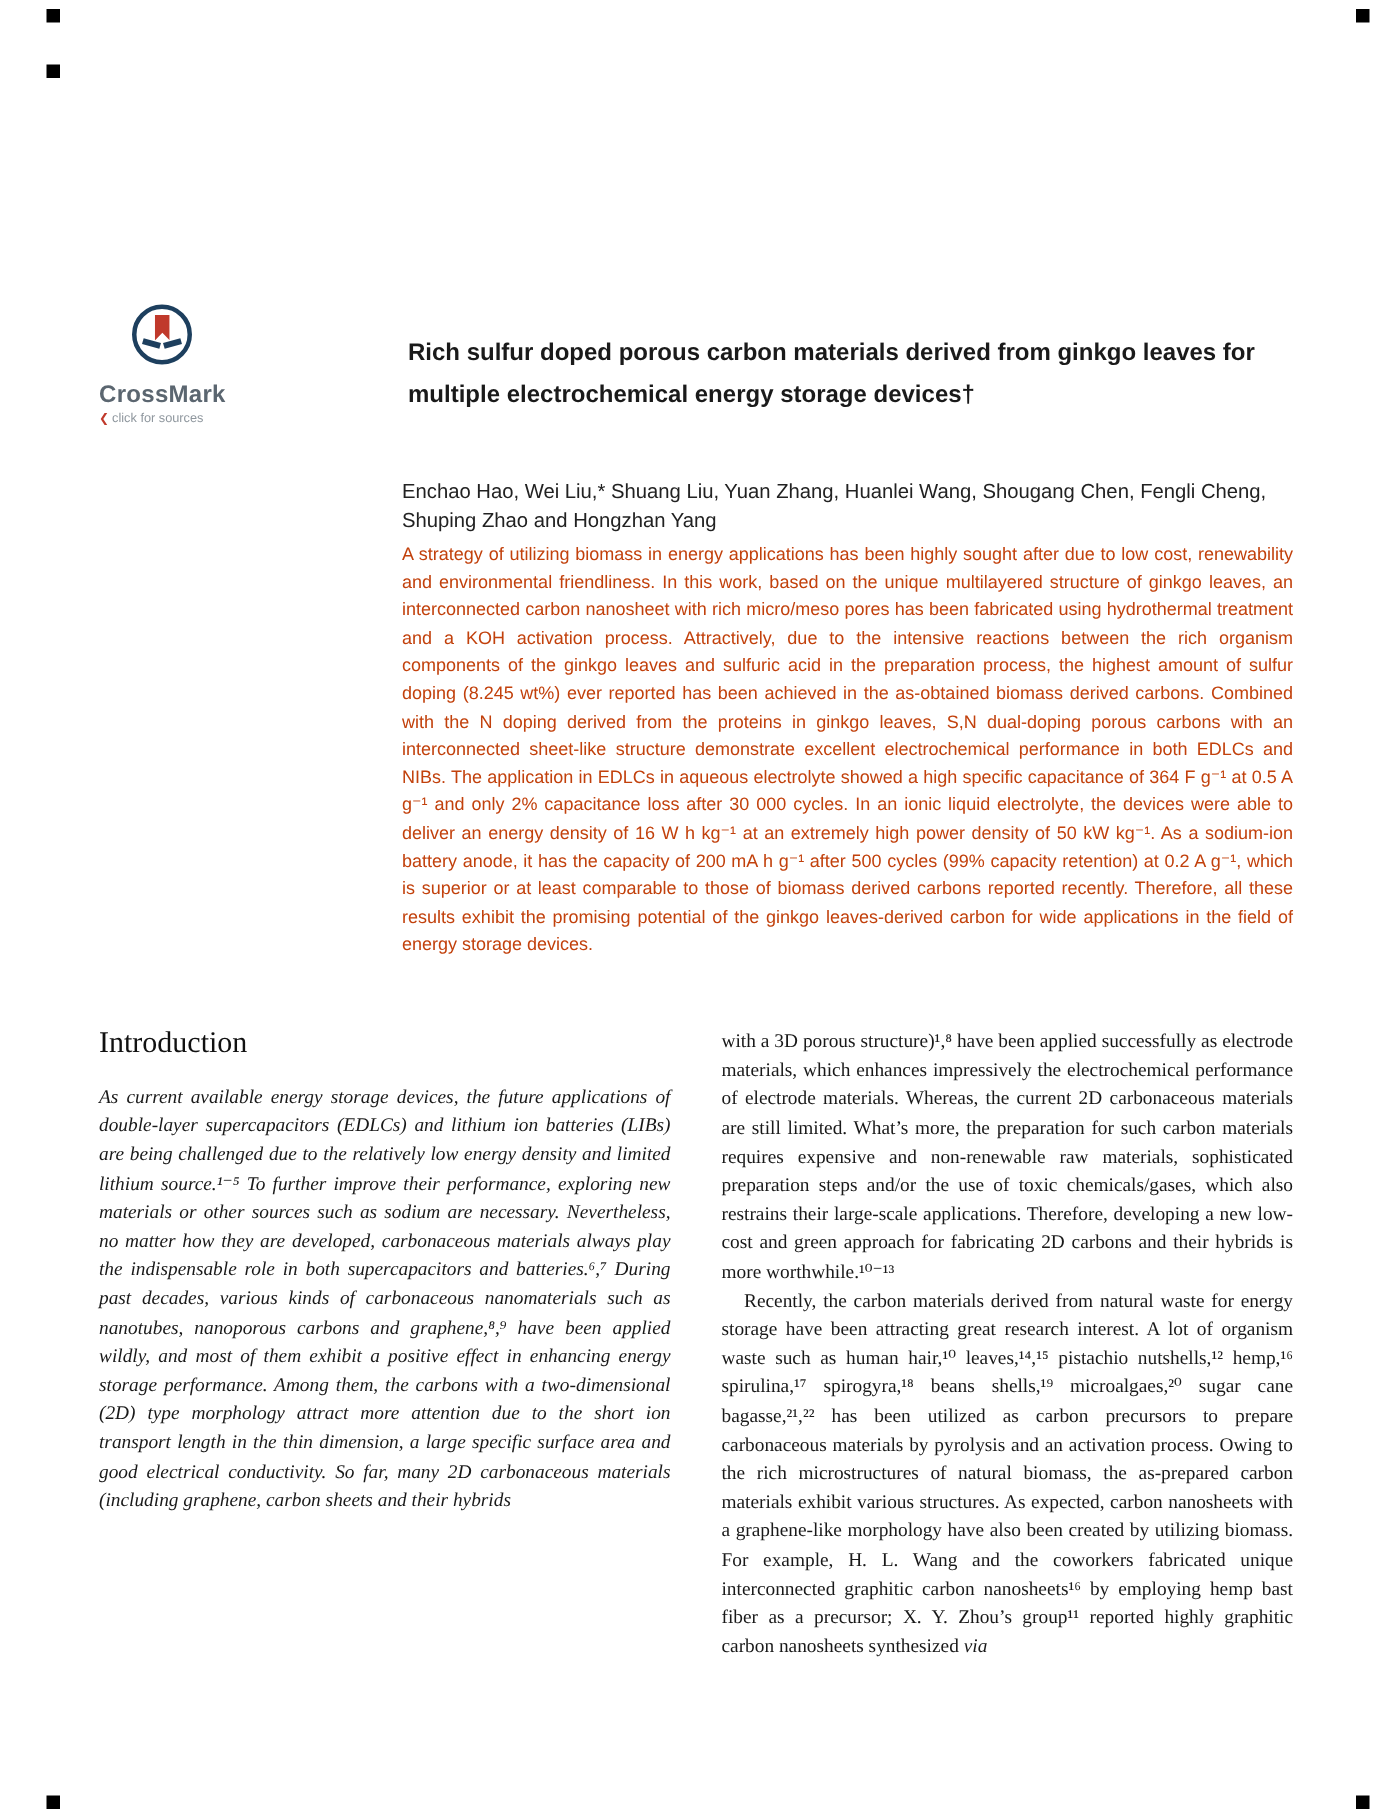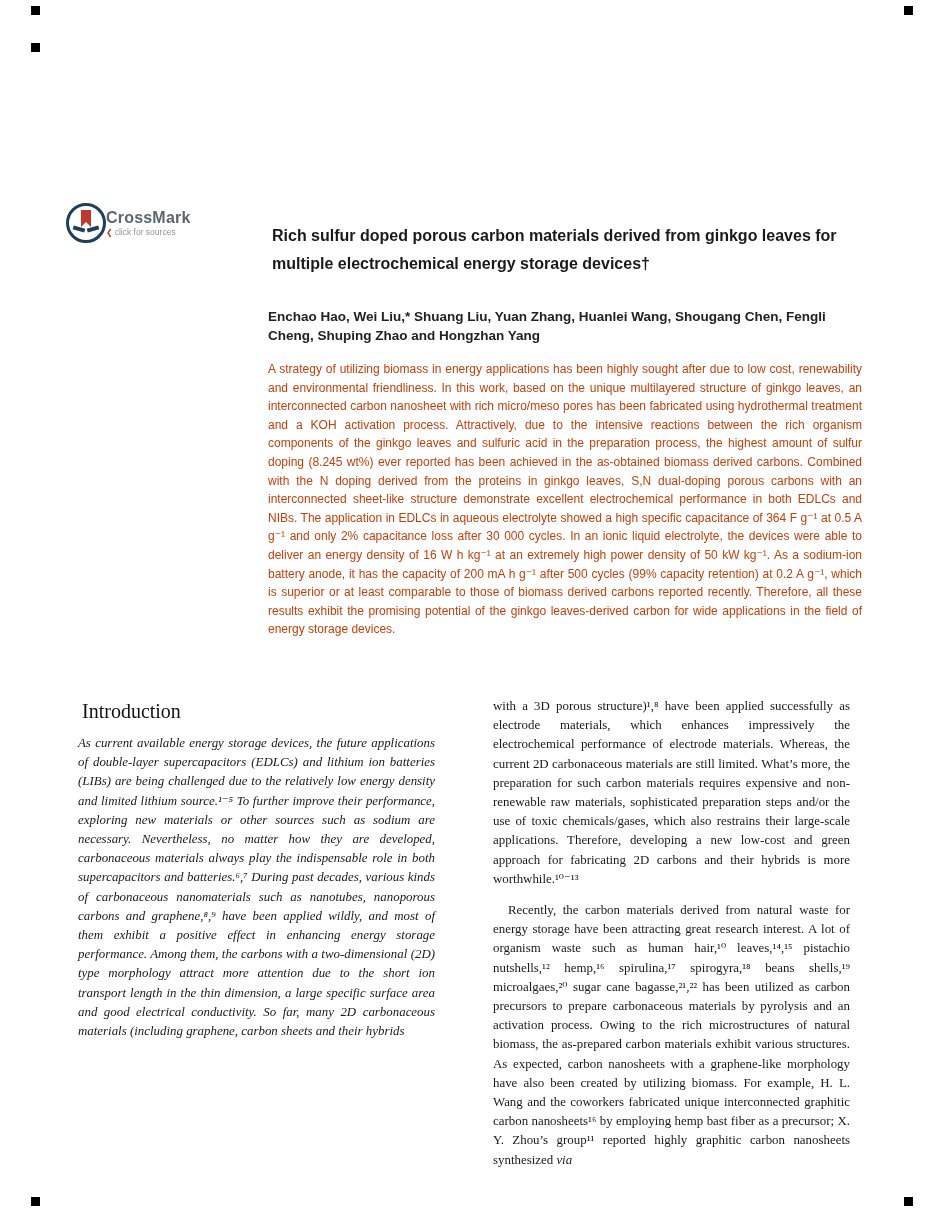--- a/index.html
+++ b/index.html
@@ -27,22 +27,23 @@
   .rm-bl  { left: 31px;  top: 1197px; }
   .rm-br  { left: 904px; top: 1197px; }
 
   
   .crossmark {
     position: absolute;
     left: 66px;
     top: 203px;
     display: flex;
     align-items: center;
-    gap: 0;
+    gap: 12px;
     cursor: pointer;
+    flex-direction: column;
   }
   .cm-logo {
     width: 40px;
     height: 40px;
     border-radius: 50%;
     border: 3px solid #1d3f5e;
     background: #fff;
     position: relative;
     flex: 0 0 auto;
   }
@@ -92,59 +93,58 @@
     width: 600px;
     margin: 16px;
     font-size: 16px;
     line-height: 28px;
     font-weight: 700;
     color: #1a1a1a;
   }
   .authors {
     position: absolute;
     left: 268px;
-    top: 307px;
+    top: 318px;
     width: 600px;
     font-size: 13.5px;
     line-height: 19px;
     color: #222;
-    font-weight: bold;
   }
   .abstract {
     position: absolute;
     left: 268px;
     top: 360px;
     width: 594px;
     font-size: 12px;
     line-height: 18.6px;
     text-align: justify;
     color: #c2410c;
   }
 
   
   .section-heading {
     position: absolute;
     left: 66px;
     top: 684px;
-    margin: 16px;
+    margin: 0;
     font-family: "Liberation Serif", "DejaVu Serif", serif;
     font-size: 20px;
     font-weight: 400;
     color: #111;
   }
   .col {
     position: absolute;
     width: 381px;
     font-family: "Liberation Serif", "DejaVu Serif", serif;
     font-size: 12.9px;
     line-height: 19.2px;
     text-align: justify;
     color: #191919;
   }
-  .col p { margin: 12px; }
+  .col p { margin: 0; }
   .col-left  { left: 66px;  top: 722px; font-style: italic; }
   .col-right { left: 481px; top: 685px; }
   .indent { text-indent: 15px; }
   em { }
 </style>
 </head>
 <body>
 
 <div>
 

